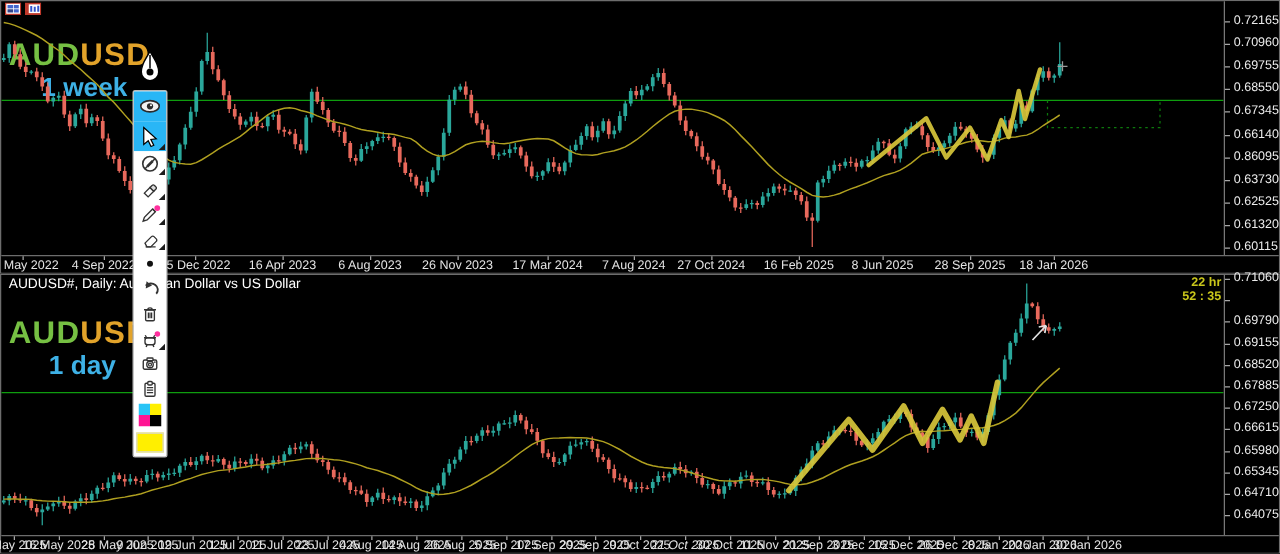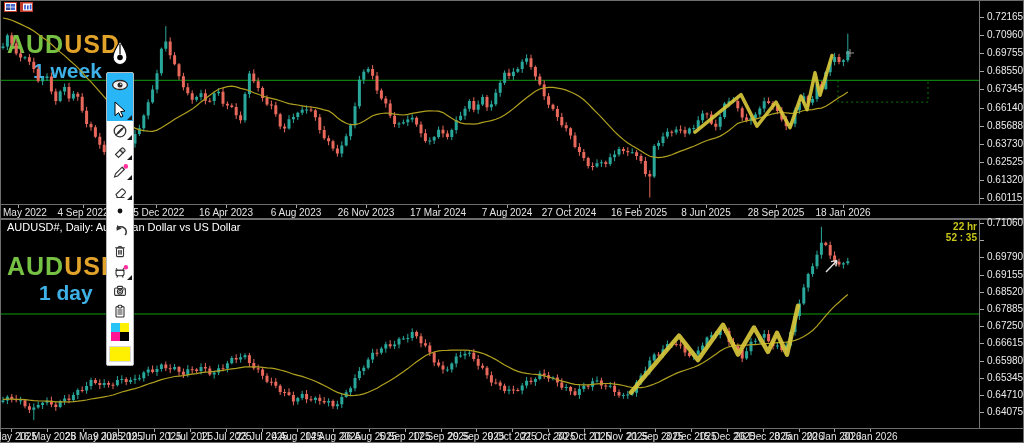--- a/index.html
+++ b/index.html
@@ -101,21 +101,21 @@
         <div class="ylab" style="top: 28.1px;">0.70960</div>
         <div class="ytick" style="top: 34.1px;"></div>
         <div class="ylab" style="top: 46.2px;">0.69755</div>
         <div class="ytick" style="top: 52.2px;"></div>
         <div class="ylab" style="top: 64.3px;">0.68550</div>
         <div class="ytick" style="top: 70.3px;"></div>
         <div class="ylab" style="top: 82.4px;">0.67345</div>
         <div class="ytick" style="top: 88.4px;"></div>
         <div class="ylab" style="top: 100.5px;">0.66140</div>
         <div class="ytick" style="top: 106.5px;"></div>
-        <div class="ylab" style="top: 118.6px;">0.85688</div>
+        <div class="ylab" style="top: 118.6px;">0.86095</div>
         <div class="ytick" style="top: 124.6px;"></div>
         <div class="ylab" style="top: 136.7px;">0.63730</div>
         <div class="ytick" style="top: 142.7px;"></div>
         <div class="ylab" style="top: 154.8px;">0.62525</div>
         <div class="ytick" style="top: 160.8px;"></div>
         <div class="ylab" style="top: 172.9px;">0.61320</div>
         <div class="ytick" style="top: 178.9px;"></div>
         <div class="ylab" style="top: 191px;">0.60115</div>
         <div class="ytick" style="top: 197px;"></div>
       </div>

